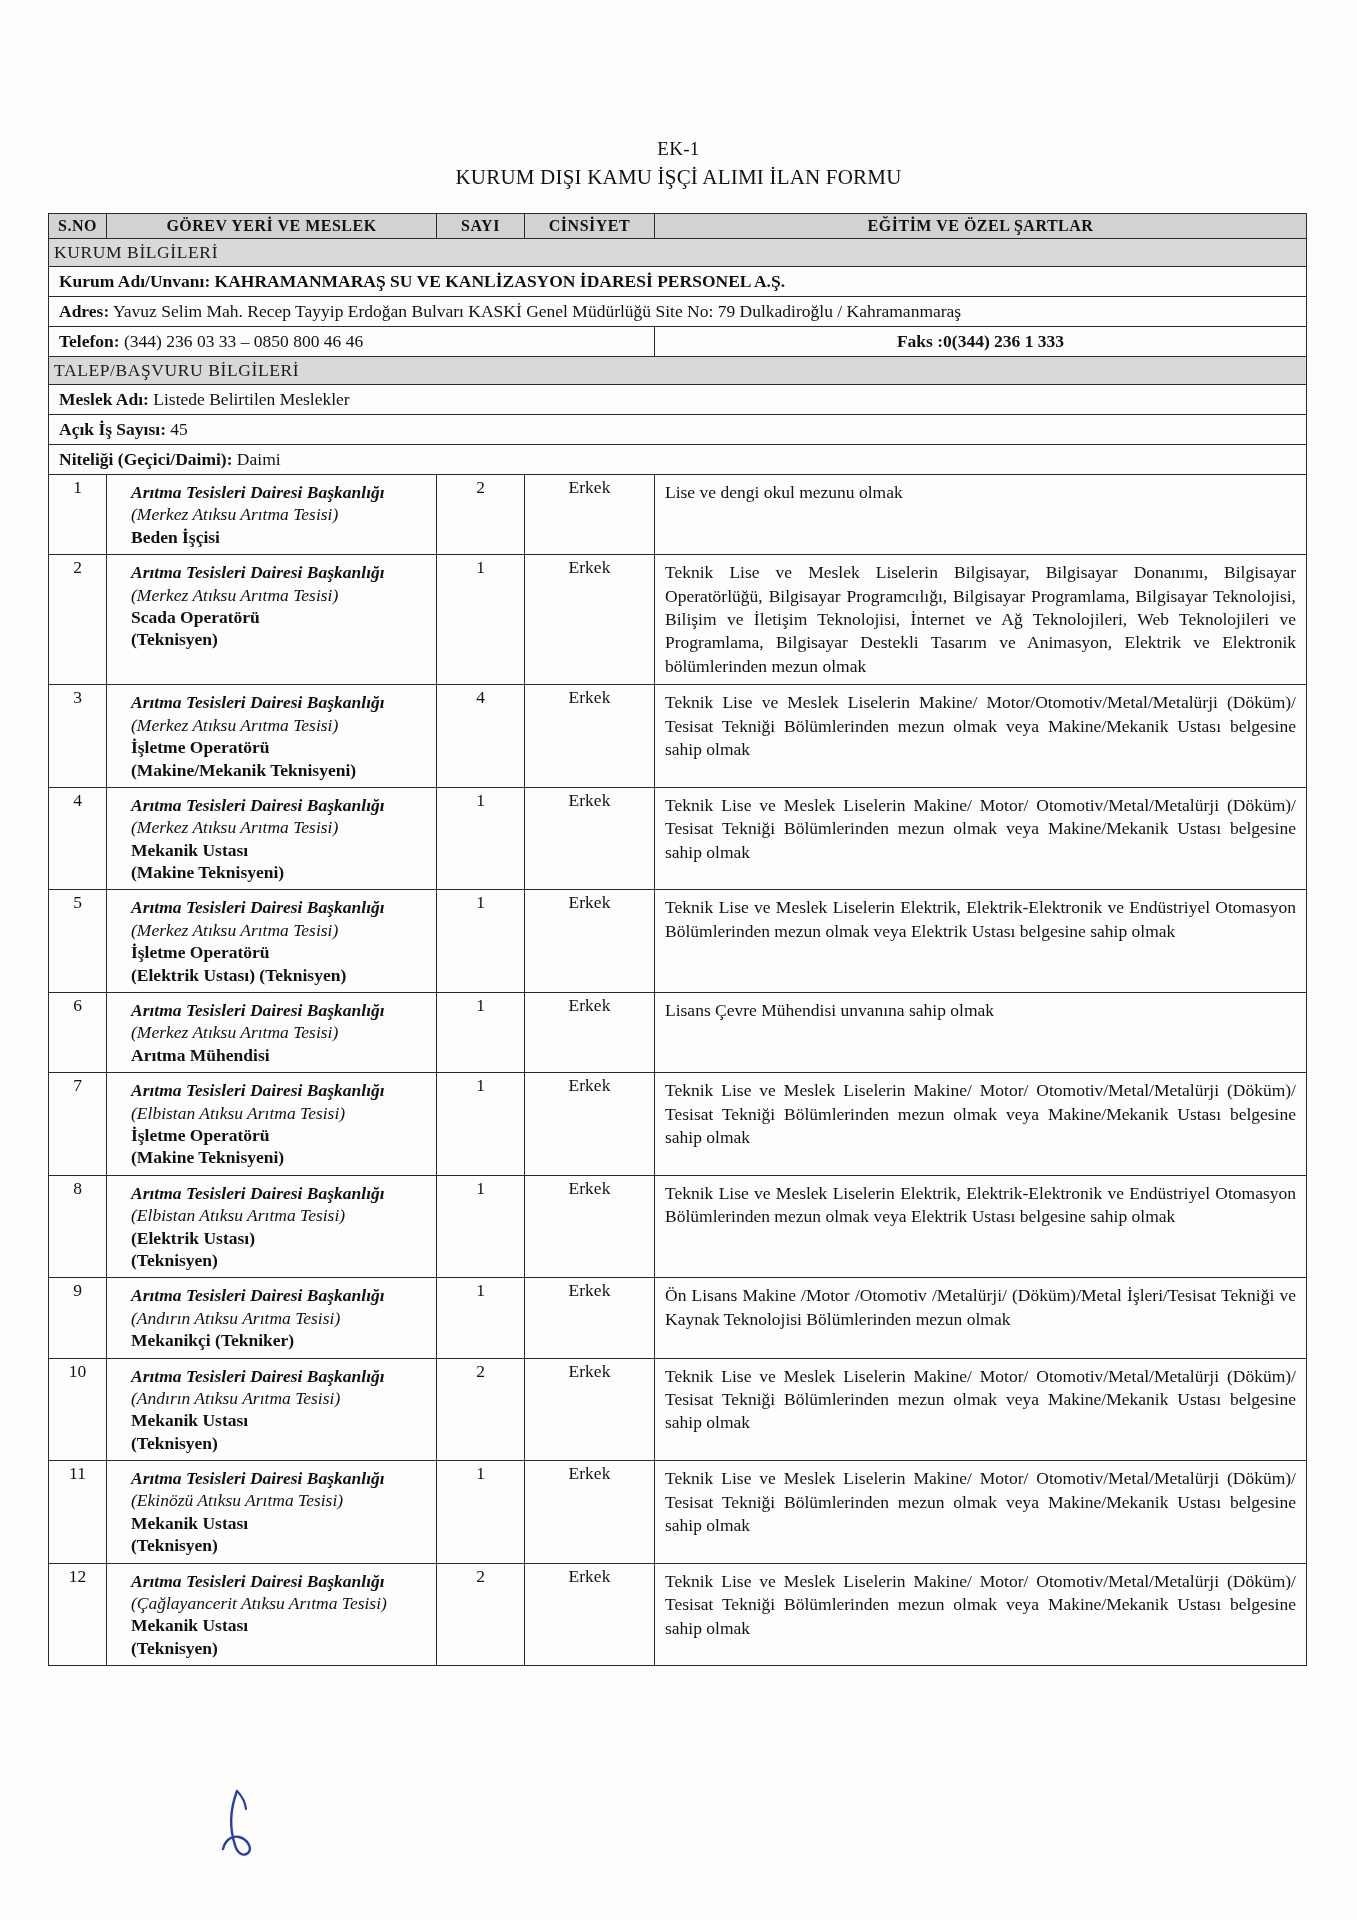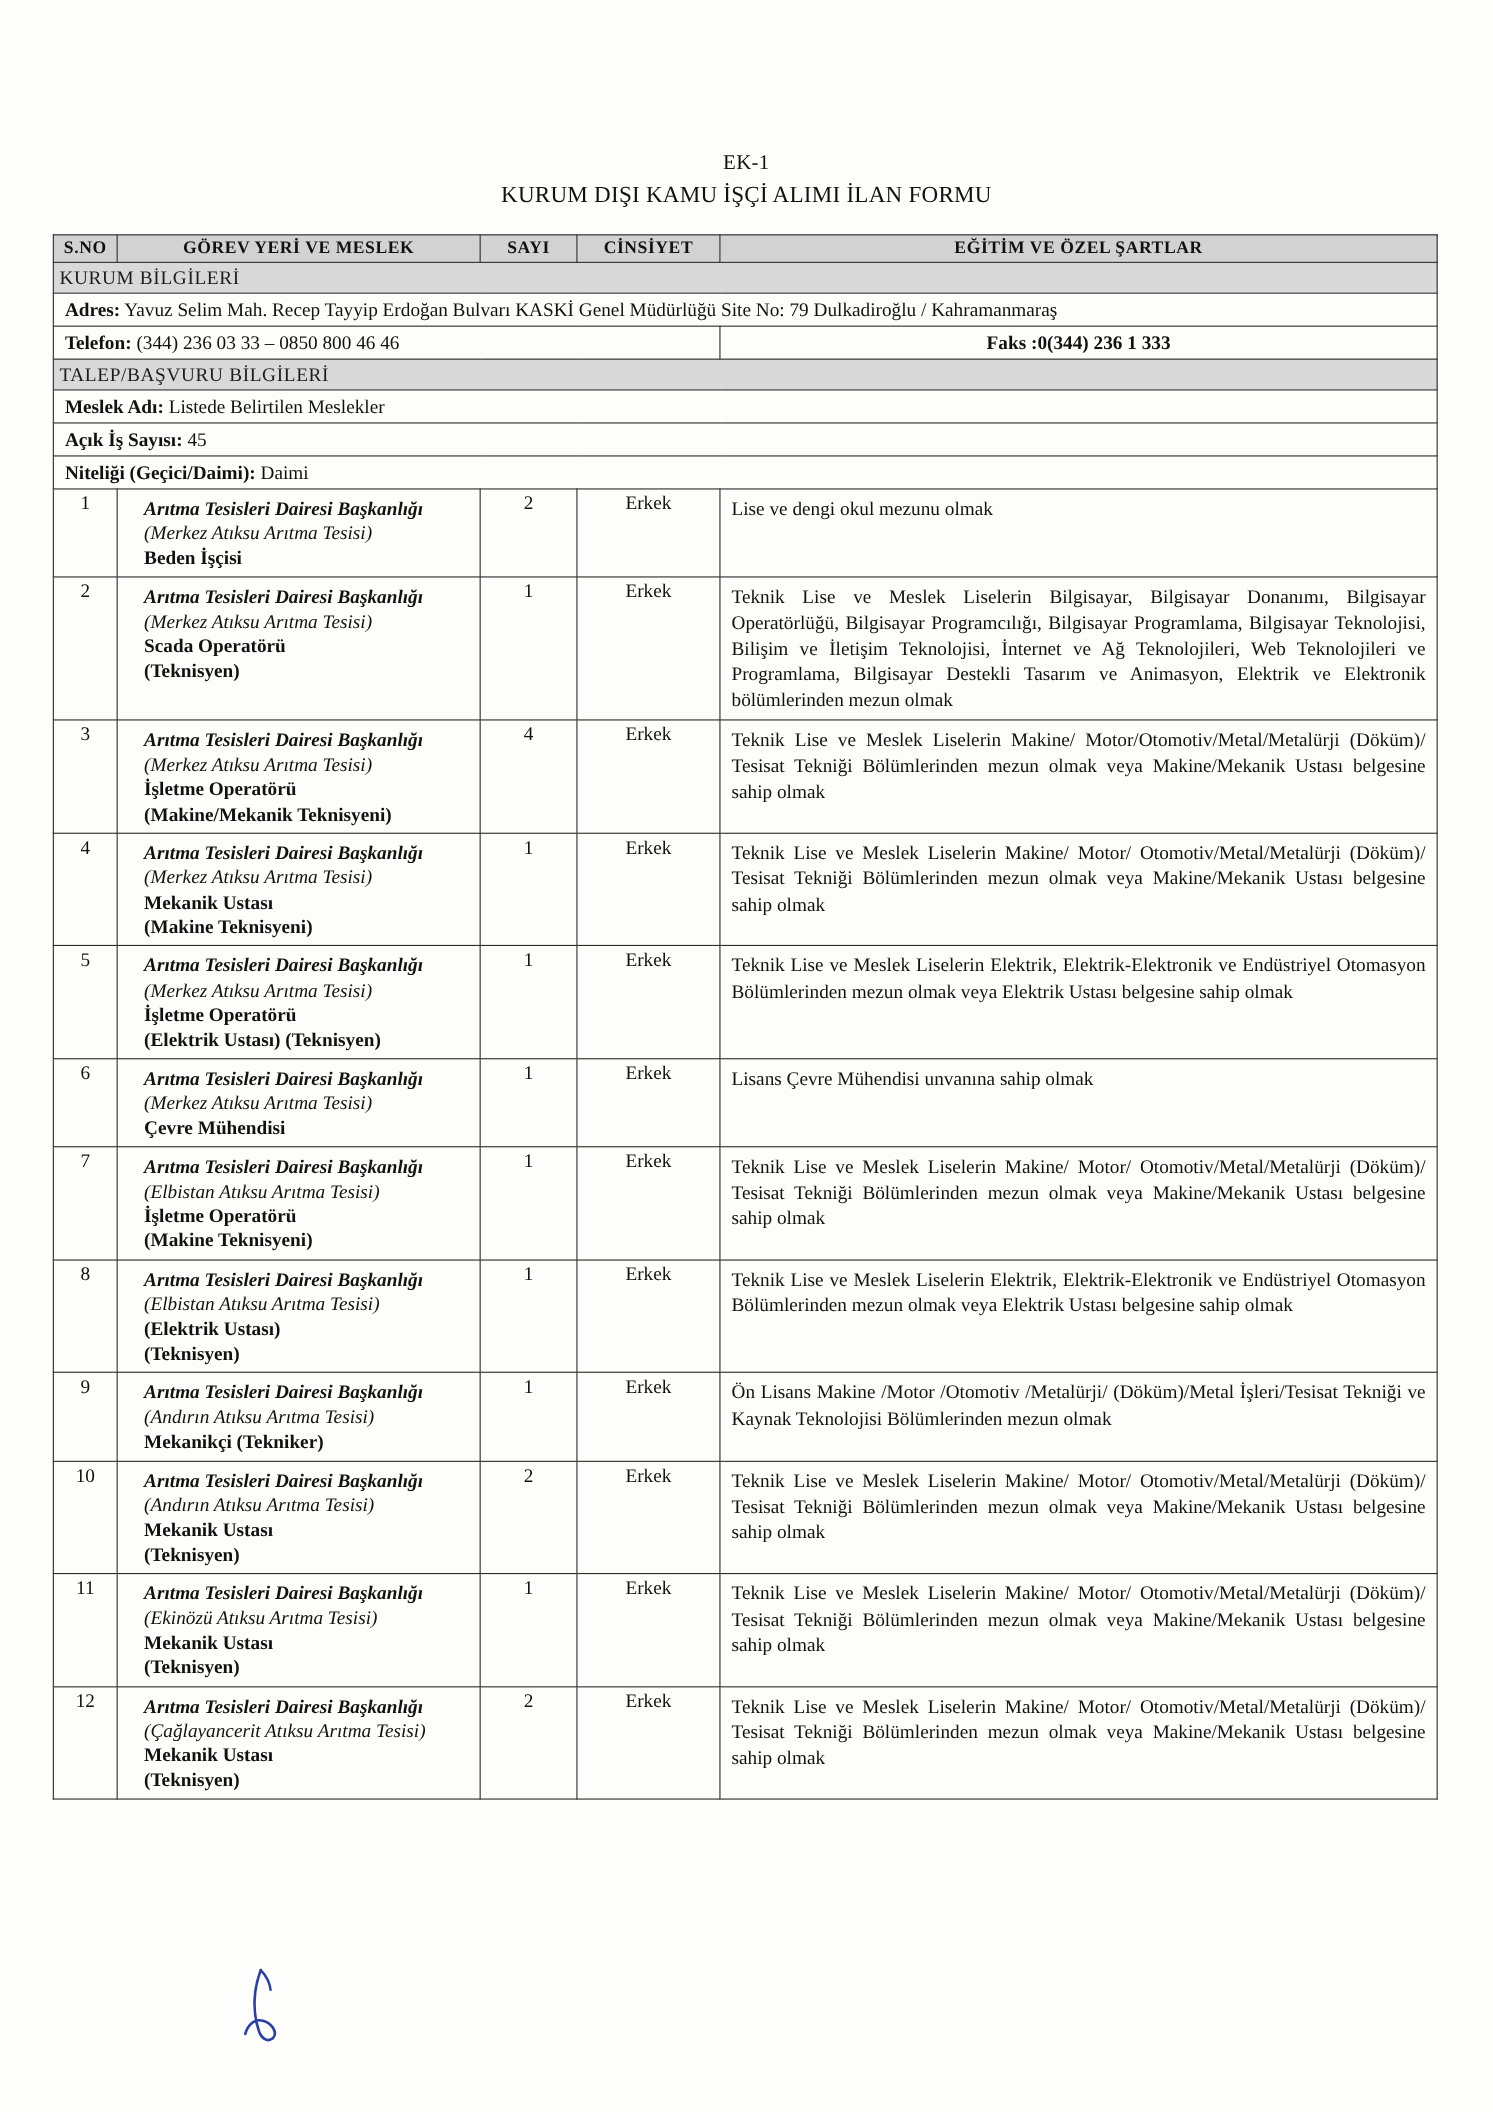--- a/index.html
+++ b/index.html
@@ -134,20 +134,26 @@
       <col style="width:88px">
       <col style="width:130px">
       <col style="width:652px">
     </colgroup>
     <tbody>
       <tr>
         <td class="band" colspan="5">KURUM BİLGİLERİ</td>
       </tr>
       <tr class="info-row">
         <td colspan="5">
+          <span class="lbl">Kurum Adı/Unvanı:</span>
+          <span class="lbl">KAHRAMANMARAŞ SU VE KANLİZASYON İDARESİ PERSONEL A.Ş.</span>
+        </td>
+      </tr>
+      <tr class="info-row">
+        <td colspan="5">
           <span class="lbl">Adres:</span>
           <span>Yavuz Selim Mah. Recep Tayyip Erdoğan Bulvarı KASKİ Genel Müdürlüğü Site No: 79 Dulkadiroğlu / Kahramanmaraş</span>
         </td>
       </tr>
       <tr class="info-row">
         <td colspan="4">
           <span class="lbl">Telefon:</span>
           <span>(344) 236 03 33 – 0850 800 46 46</span>
         </td>
         <td class="faks-cell">Faks :0(344) 236 1 333</td>
@@ -241,21 +247,21 @@
           </td>
           <td class="c-sayi">1</td>
           <td class="c-cins">Erkek</td>
           <td class="c-sart">Teknik Lise ve Meslek Liselerin Elektrik, Elektrik-Elektronik ve Endüstriyel Otomasyon Bölümlerinden mezun olmak veya Elektrik Ustası belgesine sahip olmak</td>
         </tr>
         <tr>
           <td class="c-no">6</td>
           <td class="c-gorev">
             <div class="org">Arıtma Tesisleri Dairesi Başkanlığı</div>
             <div class="tesis">(Merkez Atıksu Arıtma Tesisi)</div>
-            <div class="meslek">Çevre Mühendisi</div>
+            <div class="meslek">Arıtma Mühendisi</div>
           </td>
           <td class="c-sayi">1</td>
           <td class="c-cins">Erkek</td>
           <td class="c-sart">Lisans Çevre Mühendisi unvanına sahip olmak</td>
         </tr>
         <tr>
           <td class="c-no">7</td>
           <td class="c-gorev">
             <div class="org">Arıtma Tesisleri Dairesi Başkanlığı</div>
             <div class="tesis">(Elbistan Atıksu Arıtma Tesisi)</div>

